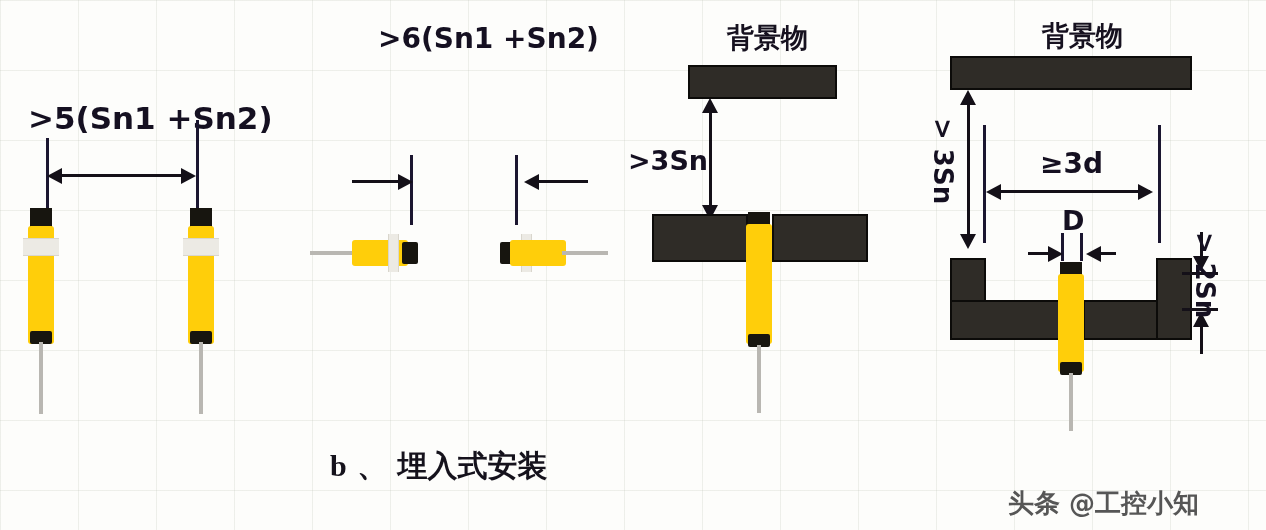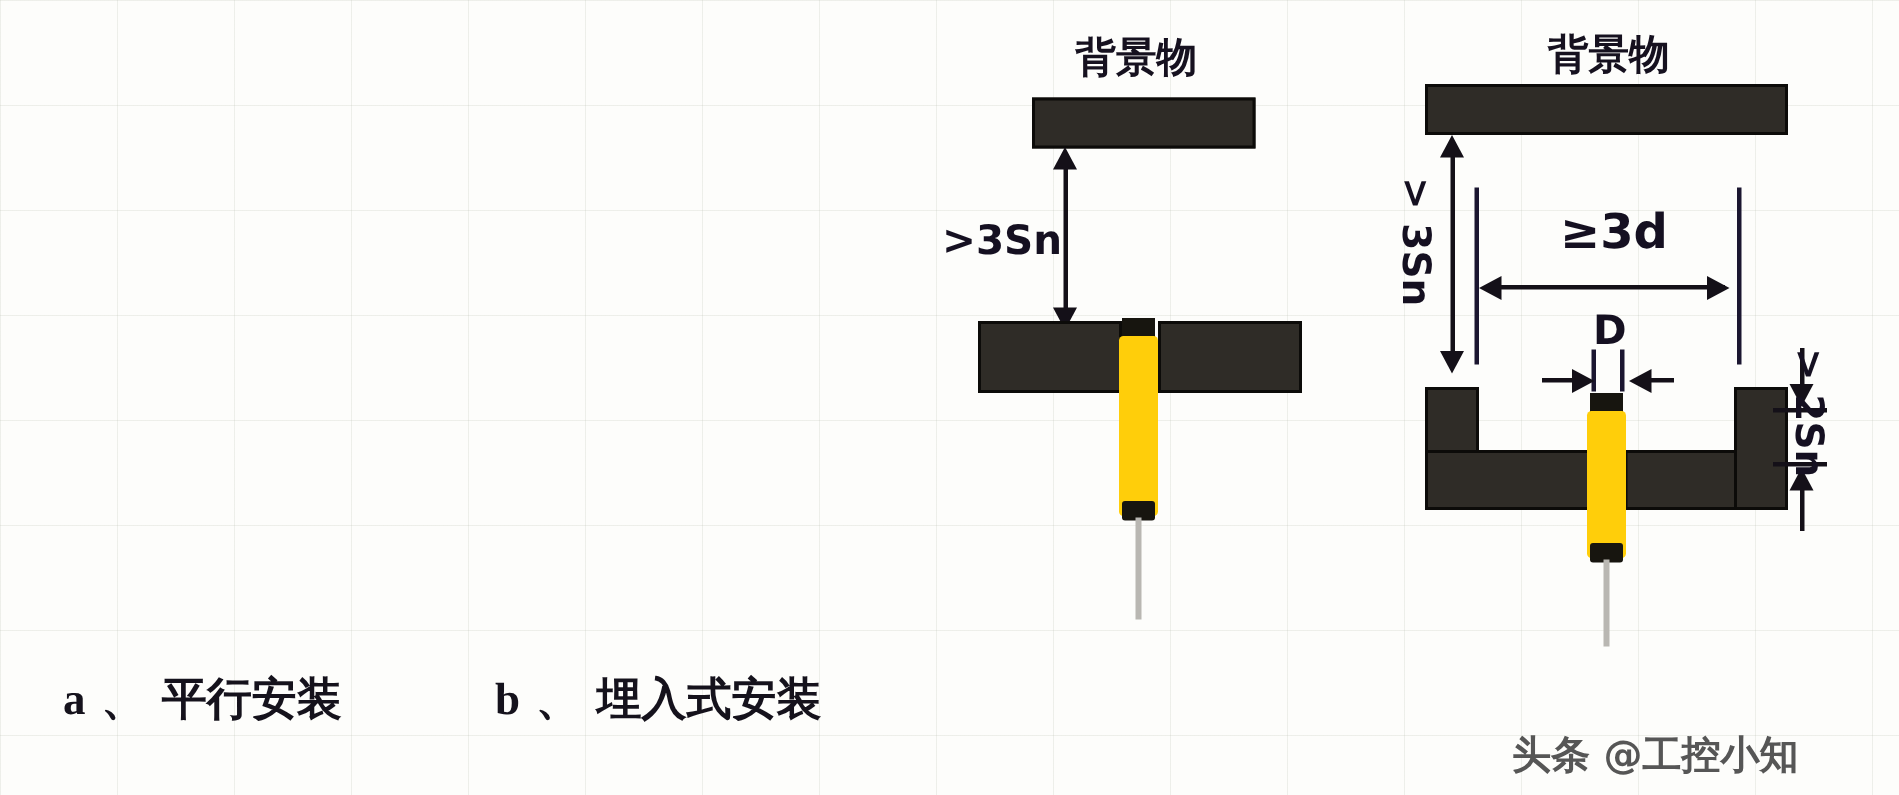--- a/index.html
+++ b/index.html
@@ -29,21 +29,21 @@
 
   
   .vline{position:absolute;width:3px;background:#1b1630;}
   .hline{position:absolute;height:3px;background:#141018;}
   .dimtext{
     position:absolute;
     font-family:"DejaVu Sans",sans-serif;
     font-weight:700;color:#151021;
     white-space:nowrap;
   }
-  .cjk{font-family:"DejaVu Sans",sans-serif;font-weight:700;color:#16111f;}
+  .cjk{font-family:"DejaVu Sans",sans-serif;font-weight:700;color:#16111f;margin-left:10px;}
 
   
   .sensorV{position:absolute;width:26px;}
   .sensorV .tip{position:absolute;left:2px;top:0;width:22px;height:22px;background:#17150f;}
   .sensorV .barrel{position:absolute;left:0;top:18px;width:26px;background:#FFCE0A;
                    border-radius:3px;}
   .sensorV .collar{position:absolute;left:-5px;width:36px;height:16px;background:#eceae4;
                    border-top:1px solid #d9d6cd;border-bottom:1px solid #d9d6cd;}
   .sensorV .base{position:absolute;left:2px;width:22px;height:13px;background:#17150f;border-radius:2px;}
   .sensorV .cable{position:absolute;left:11px;width:4px;background:#b9b7b2;}
@@ -80,21 +80,75 @@
     color:#3a3a3a;opacity:.85;white-space:nowrap;text-align:center;
   }
 </style>
 </head>
 <body>
 
 <div id="grid"></div>
 
 <div id="sheet">
 
-
+  <div class="panel pa">
+
+    <div class="dimtext" style="left:28px;top:100px;font-size:31px;">&gt;5(Sn1 +Sn2)</div>
+
+    <div class="vline" style="left:46px;top:138px;height:72px;"></div>
+    <div class="vline" style="left:196px;top:120px;height:90px;"></div>
+
+    <div class="hline" style="left:58px;top:174px;width:128px;"></div>
+    <div class="ah ah-l" style="left:47px;top:168px;"></div>
+    <div class="ah ah-r" style="left:181px;top:168px;"></div>
+
+    <div class="sensorV" style="left:28px;top:208px;">
+      <div class="tip"></div>
+      <div class="barrel" style="height:118px;"></div>
+      <div class="collar" style="top:30px;"></div>
+      <div class="base" style="top:123px;"></div>
+      <div class="cable" style="top:134px;height:72px;"></div>
+    </div>
+
+    <div class="sensorV" style="left:188px;top:208px;">
+      <div class="tip"></div>
+      <div class="barrel" style="height:118px;"></div>
+      <div class="collar" style="top:30px;"></div>
+      <div class="base" style="top:123px;"></div>
+      <div class="cable" style="top:134px;height:72px;"></div>
+    </div>
+  </div>
+
+  <div class="panel pb">
+
+    <div class="dimtext" style="left:78px;top:22px;font-size:28px;">&gt;6(Sn1 +Sn2)</div>
+
+    <div class="vline" style="left:110px;top:155px;height:70px;"></div>
+    <div class="vline" style="left:215px;top:155px;height:70px;"></div>
+
+    <div class="hline" style="left:52px;top:180px;width:50px;"></div>
+    <div class="ah ah-r" style="left:98px;top:174px;"></div>
+
+    <div class="hline" style="left:238px;top:180px;width:50px;"></div>
+    <div class="ah ah-l" style="left:224px;top:174px;"></div>
+
+    <div class="sensorH" style="left:10px;top:240px;width:112px;">
+      <div class="cableH" style="left:0;width:46px;"></div>
+      <div class="barrelH" style="left:42px;width:56px;"></div>
+      <div class="collarH" style="left:78px;"></div>
+      <div class="tipH" style="left:92px;"></div>
+    </div>
+
+    <div class="sensorH" style="left:196px;top:240px;width:112px;">
+      <div class="tipH" style="left:4px;"></div>
+      <div class="collarH" style="left:25px;"></div>
+      <div class="barrelH" style="left:14px;width:56px;"></div>
+      <div class="cableH" style="left:66px;width:46px;"></div>
+    </div>
+  </div>
 
   <div class="panel pc">
 
     <div class="cjk" style="position:absolute;left:97px;top:20px;font-size:27px;">背景物</div>
 
     <div class="block" style="left:68px;top:65px;width:145px;height:30px;"></div>
 
     <div class="dimtext" style="left:8px;top:145px;font-size:27px;">&gt;3Sn</div>
 
     <div class="vline" style="left:89px;top:110px;height:100px;background:#141018;"></div>
@@ -119,21 +173,21 @@
     <div class="block" style="left:30px;top:56px;width:238px;height:30px;"></div>
 
     <div class="vline" style="left:47px;top:102px;height:138px;background:#141018;"></div>
     <div class="ah ah-u" style="left:40px;top:90px;"></div>
     <div class="ah ah-d" style="left:40px;top:234px;"></div>
     <div class="dimtext rot" style="left:38px;top:118px;font-size:26px;">&gt; 3Sn</div>
 
     <div class="vline" style="left:63px;top:125px;height:118px;"></div>
     <div class="vline" style="left:238px;top:125px;height:118px;"></div>
 
-    <div class="dimtext" style="left:120px;top:135px;font-size:32px;">≥3d</div>
+    <div class="dimtext" style="left:120px;top:147px;font-size:28px;">≥3d</div>
     <div class="hline" style="left:78px;top:190px;width:152px;"></div>
     <div class="ah ah-l" style="left:66px;top:184px;"></div>
     <div class="ah ah-r" style="left:218px;top:184px;"></div>
 
     <div class="dimtext" style="left:142px;top:205px;font-size:27px;">D</div>
     <div class="vline" style="left:141px;top:233px;height:28px;"></div>
     <div class="vline" style="left:160px;top:233px;height:28px;"></div>
     <div class="hline" style="left:108px;top:252px;width:24px;"></div>
     <div class="ah ah-r" style="left:128px;top:246px;"></div>
     <div class="hline" style="left:172px;top:252px;width:24px;"></div>
@@ -156,25 +210,20 @@
       <div class="tip" style="height:16px;"></div>
       <div class="barrel" style="top:12px;height:98px;"></div>
       <div class="base" style="top:100px;"></div>
       <div class="cable" style="top:111px;height:58px;"></div>
     </div>
   </div>
 
 </div>
 
 <div id="captions">
-  <div class="cap" style="left:42px;top:8px;">
-    <span class="ltr">a</span>
-    <span>、</span>
-    <span>平行安装</span>
-  </div>
   <div class="cap" style="left:330px;top:8px;">
     <span class="ltr">b</span>
     <span>、</span>
     <span>埋入式安装</span>
   </div>
 </div>
 
 <div id="watermark">头条 @工控小知</div>
 
 </body></html>

